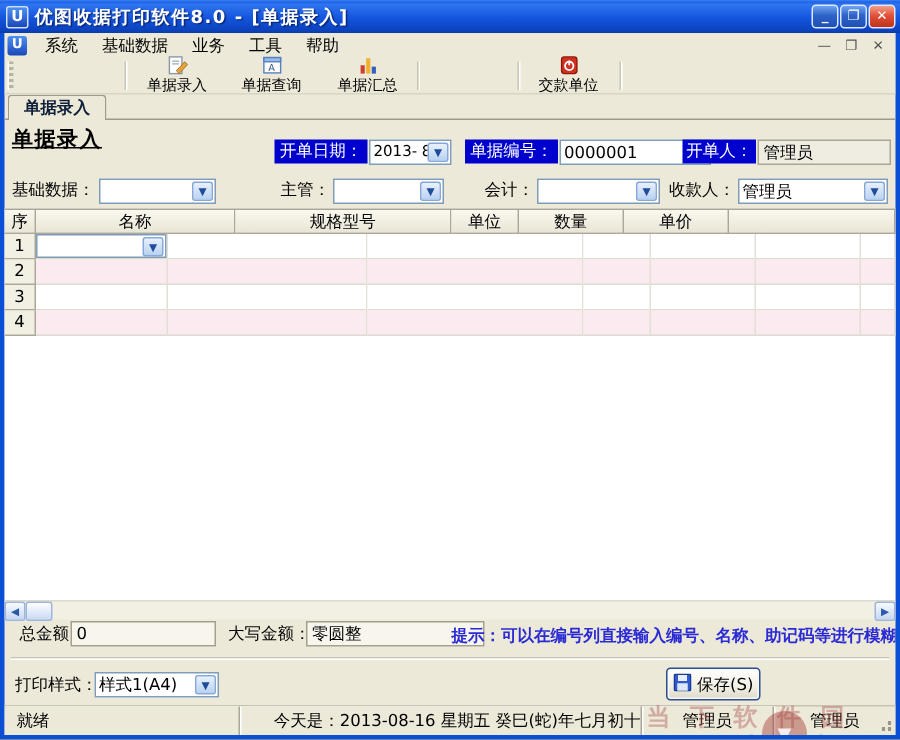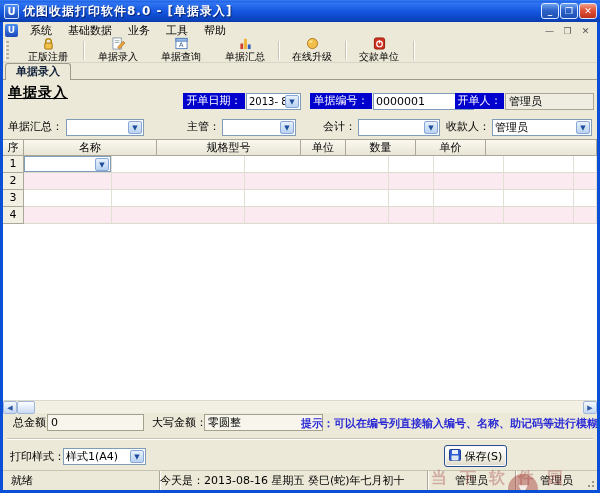--- a/index.html
+++ b/index.html
@@ -142,29 +142,20 @@
       <div class="menu-item">帮助</div>
       <div class="mdi-ctrls">
         <div class="mdi-btn">—</div>
         <div class="mdi-btn">❐</div>
         <div class="mdi-btn">✕</div>
       </div>
     </div>
 
     <div class="toolbar">
       <div class="grip"></div>
-      <div class="tool-btn" style="left:13px;width:64px">
-        <span class="ico">
-          <svg width="15" height="13" viewBox="0 0 16 14">
-              <path d="M5 7V5a3 3 0 0 1 6 0v2" fill="none" stroke="#B8860B" stroke-width="1.6"></path>
-              <rect x="4" y="6.5" width="8" height="6.5" rx="1" fill="#F2C24A" stroke="#A07010"></rect>
-            </svg>
-        </span>
-        <span class="lbl">正版注册</span>
-      </div>
       <div class="tool-sep" style="left:80px"></div>
       <div class="tool-btn" style="left:84px;width:62px">
         <span class="ico">
           <svg width="15" height="13" viewBox="0 0 16 14">
               <rect x="2" y="1" width="9" height="12" fill="#FFFFFF" stroke="#8898A8"></rect>
               <line x1="4" y1="4" x2="9" y2="4" stroke="#9AA"></line>
               <line x1="4" y1="6" x2="9" y2="6" stroke="#9AA"></line>
               <path d="M7 11 L13 4.5 L15 6.5 L9 13 Z" fill="#E8A33D" stroke="#A06010" stroke-width="0.6"></path>
             </svg>
         </span>
@@ -184,29 +175,20 @@
         <span class="ico">
           <svg width="15" height="13" viewBox="0 0 16 14">
               <rect x="2.5" y="7" width="3" height="6" fill="#D04030"></rect>
               <rect x="6.5" y="2" width="3" height="11" fill="#F0B030"></rect>
               <rect x="10.5" y="8" width="3" height="5" fill="#3060C0"></rect>
             </svg>
         </span>
         <span class="lbl">单据汇总</span>
       </div>
       <div class="tool-sep" style="left:275px"></div>
-      <div class="tool-btn" style="left:278px;width:62px">
-        <span class="ico">
-          <svg width="15" height="13" viewBox="0 0 16 14">
-              <circle cx="8" cy="7" r="5.5" fill="#F2BE4A" stroke="#B07818"></circle>
-              <ellipse cx="6.2" cy="5" rx="2" ry="1.2" fill="#FBE49E"></ellipse>
-            </svg>
-        </span>
-        <span class="lbl">在线升级</span>
-      </div>
       <div class="tool-sep" style="left:342px"></div>
       <div class="tool-btn" style="left:345px;width:62px">
         <span class="ico">
           <svg width="15" height="13" viewBox="0 0 16 14">
               <rect x="2.5" y="1" width="11" height="12" rx="2" fill="#D03020" stroke="#901808"></rect>
               <circle cx="8" cy="7.5" r="3" fill="none" stroke="#fff" stroke-width="1.3"></circle>
               <line x1="8" y1="3.5" x2="8" y2="7" stroke="#fff" stroke-width="1.3"></line>
             </svg>
         </span>
         <span class="lbl">交款单位</span>
@@ -223,21 +205,21 @@
     <div class="f-label-blue" style="left:180px;top:71px;width:62px">开单日期：</div>
     <div class="combo" style="left:243px;top:71px;width:55px">
       <span class="combo-val" style="font-size:10px">2013- 8-16</span>
       <span class="combo-arrow">▼</span>
     </div>
     <div class="f-label-blue" style="left:307px;top:71px;width:62px">单据编号：</div>
     <div class="f-input" style="left:370px;top:71px;width:101px">0000001</div>
     <div class="f-label-blue" style="left:452px;top:71px;width:49px">开单人：</div>
     <div class="f-readonly" style="left:502px;top:71px;width:89px">管理员</div>
 
-    <div class="f-label" style="left:5px;top:97px;width:58px">单据汇总：</div>
+    <div class="f-label" style="left:5px;top:97px;width:58px">基础数据：</div>
     <div class="combo" style="left:63px;top:97px;width:78px">
       <span class="combo-val"></span>
       <span class="combo-arrow">▼</span>
     </div>
     <div class="f-label" style="left:184px;top:97px;width:34px">主管：</div>
     <div class="combo" style="left:219px;top:97px;width:74px">
       <span class="combo-val"></span>
       <span class="combo-arrow">▼</span>
     </div>
     <div class="f-label" style="left:320px;top:97px;width:34px">会计：</div>
@@ -334,21 +316,21 @@
             <rect x="0.5" y="0.5" width="11" height="11" rx="1" fill="#2F5BD0" stroke="#1A3A90"></rect>
             <rect x="3" y="1" width="6" height="4" fill="#E8EEF8"></rect>
             <rect x="2.5" y="6.5" width="7" height="5" fill="#DDE6F4"></rect>
           </svg>
       </span>
       <span>保存(S)</span>
     </div>
 
     <div class="statusbar">
       <div class="sb-panel" style="width:157px;padding-left:8px">就绪</div>
-      <div class="sb-panel" style="width:268px;text-align:left">今天是：2013-08-16 星期五 癸巳(蛇)年七月初十</div>
+      <div class="sb-panel" style="width:268px;text-align:right">今天是：2013-08-16 星期五 癸巳(蛇)年七月初十</div>
       <div class="sb-panel" style="width:88px;text-align:center">管理员</div>
       <div class="sb-panel" style="flex:1;text-align:center;border-right:none;box-shadow:none">管理员</div>
       <div class="grip2"></div>
     </div>
 
     <div class="watermark wm-brand">当下软件园</div>
     <div class="watermark wm-circle">▼</div>
     <div class="watermark wm-domain">downxia.com</div>
 
   </div>

